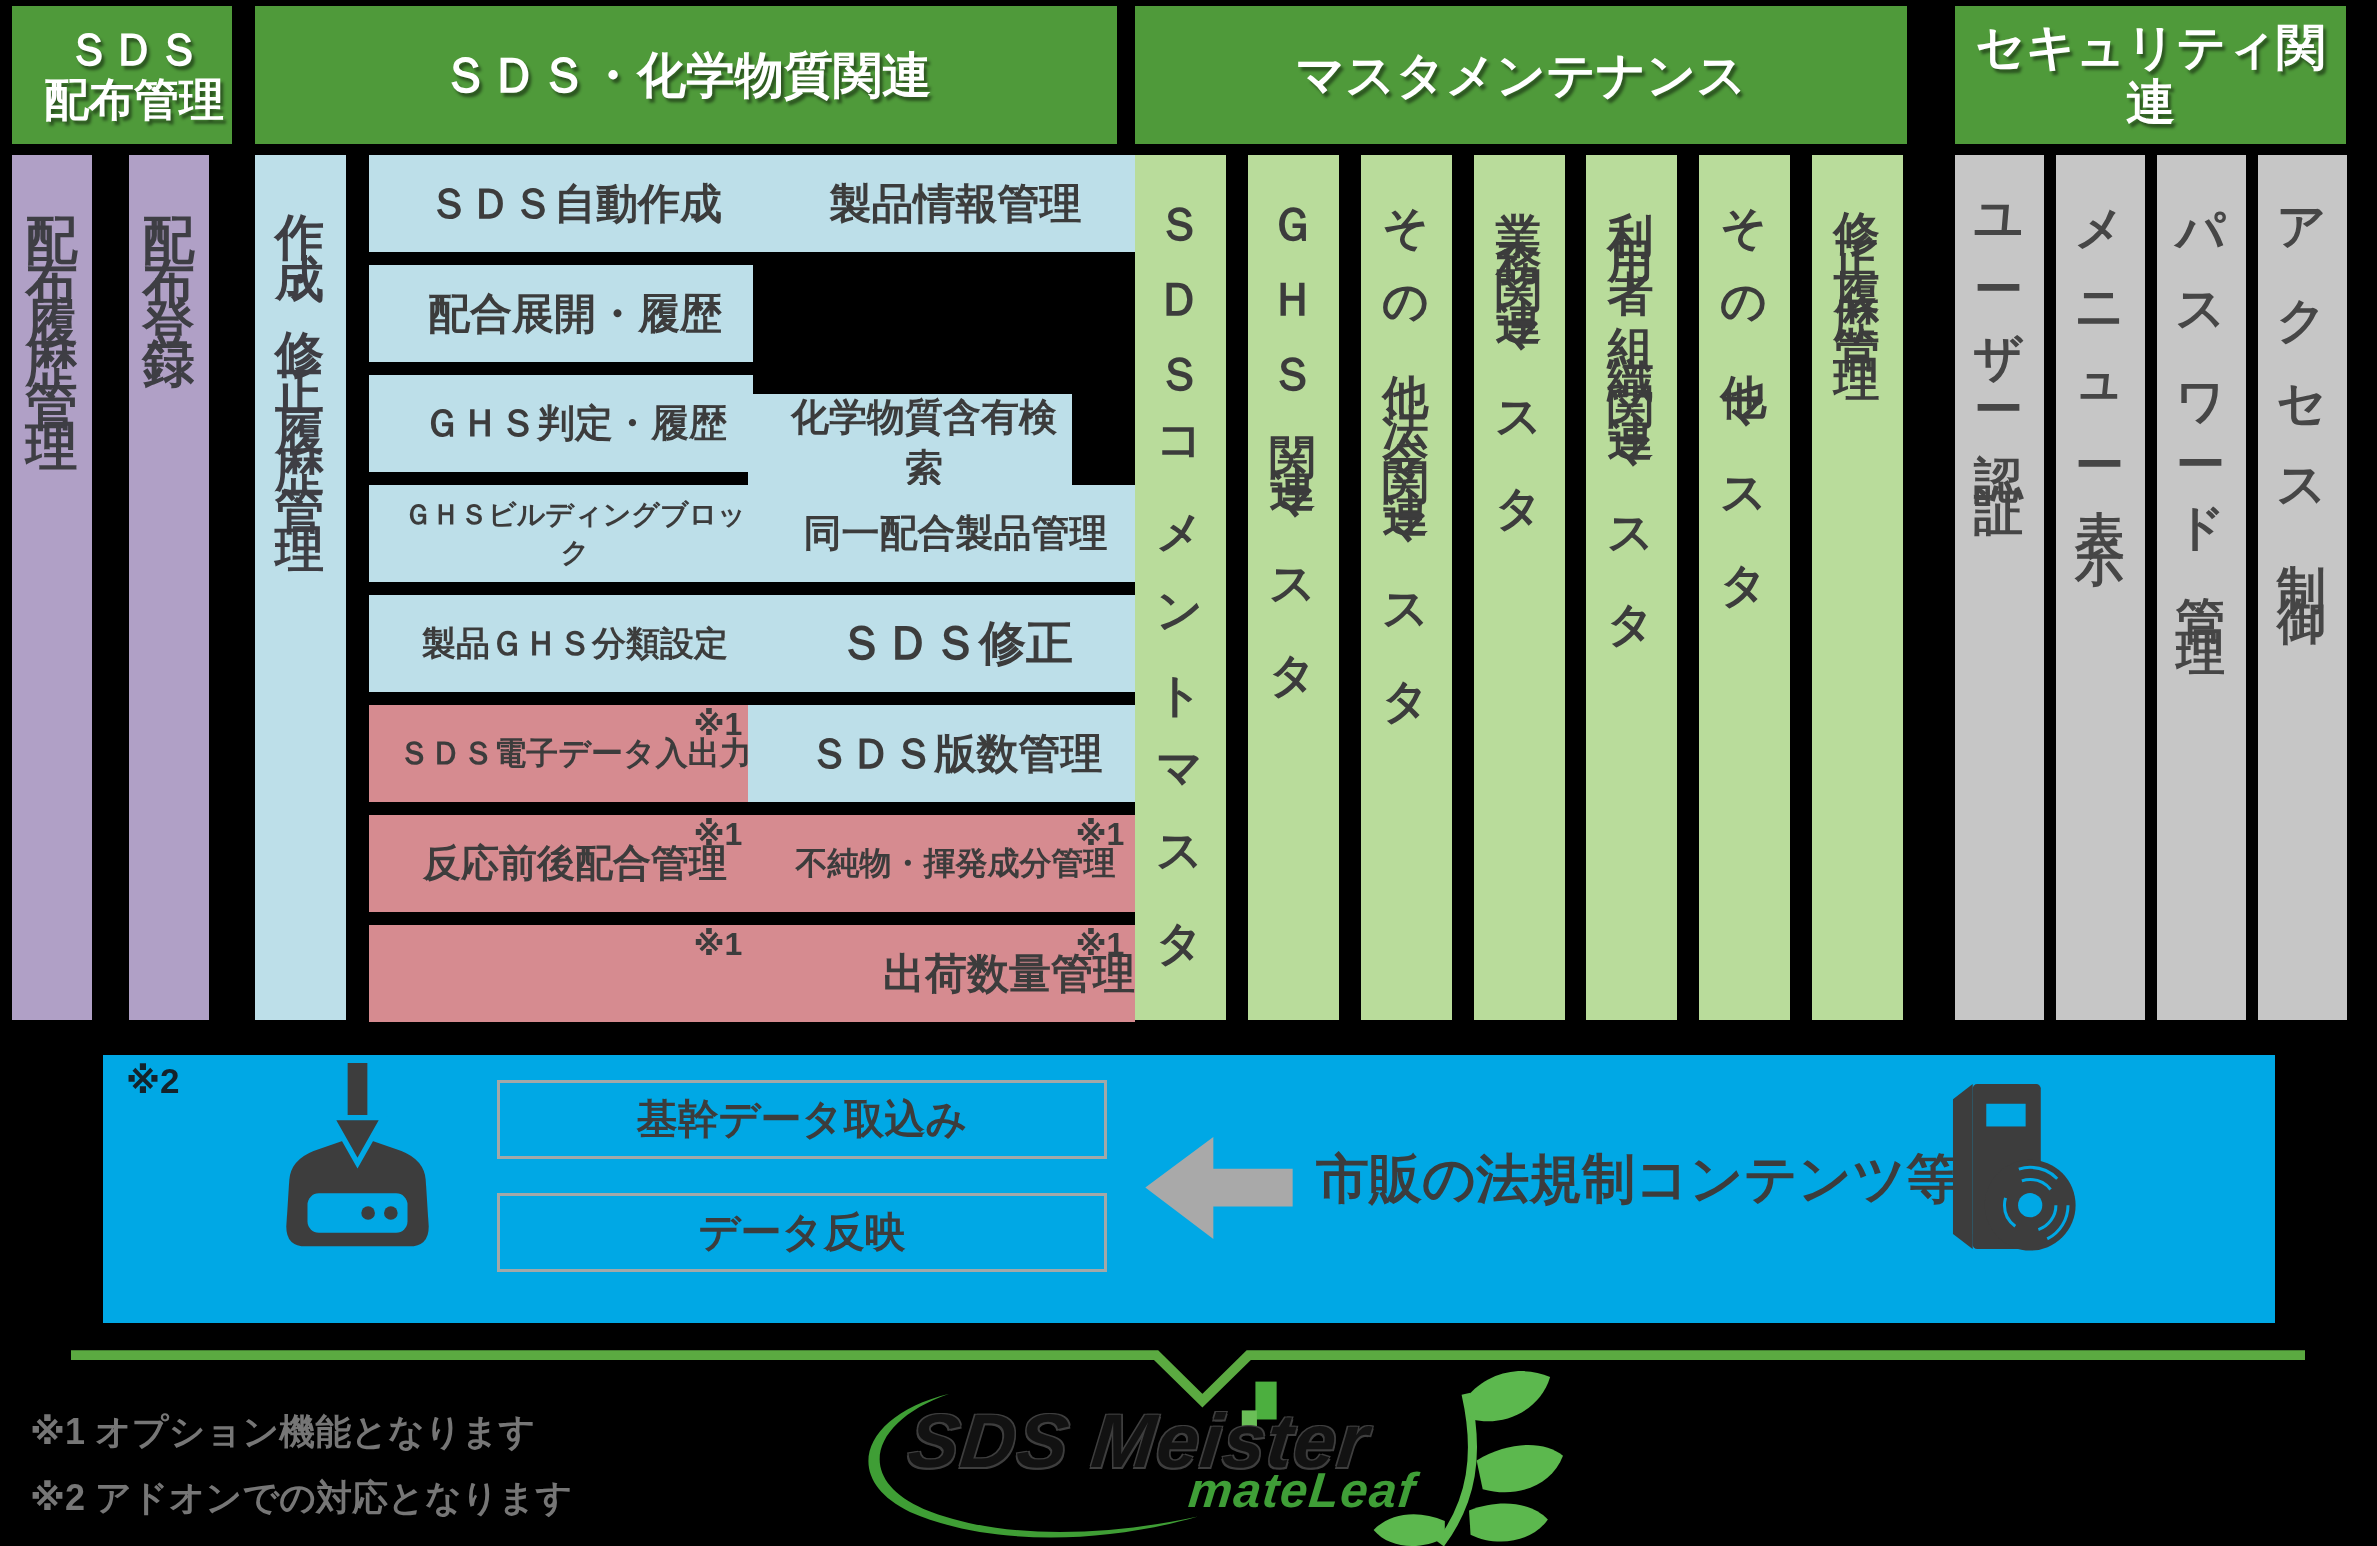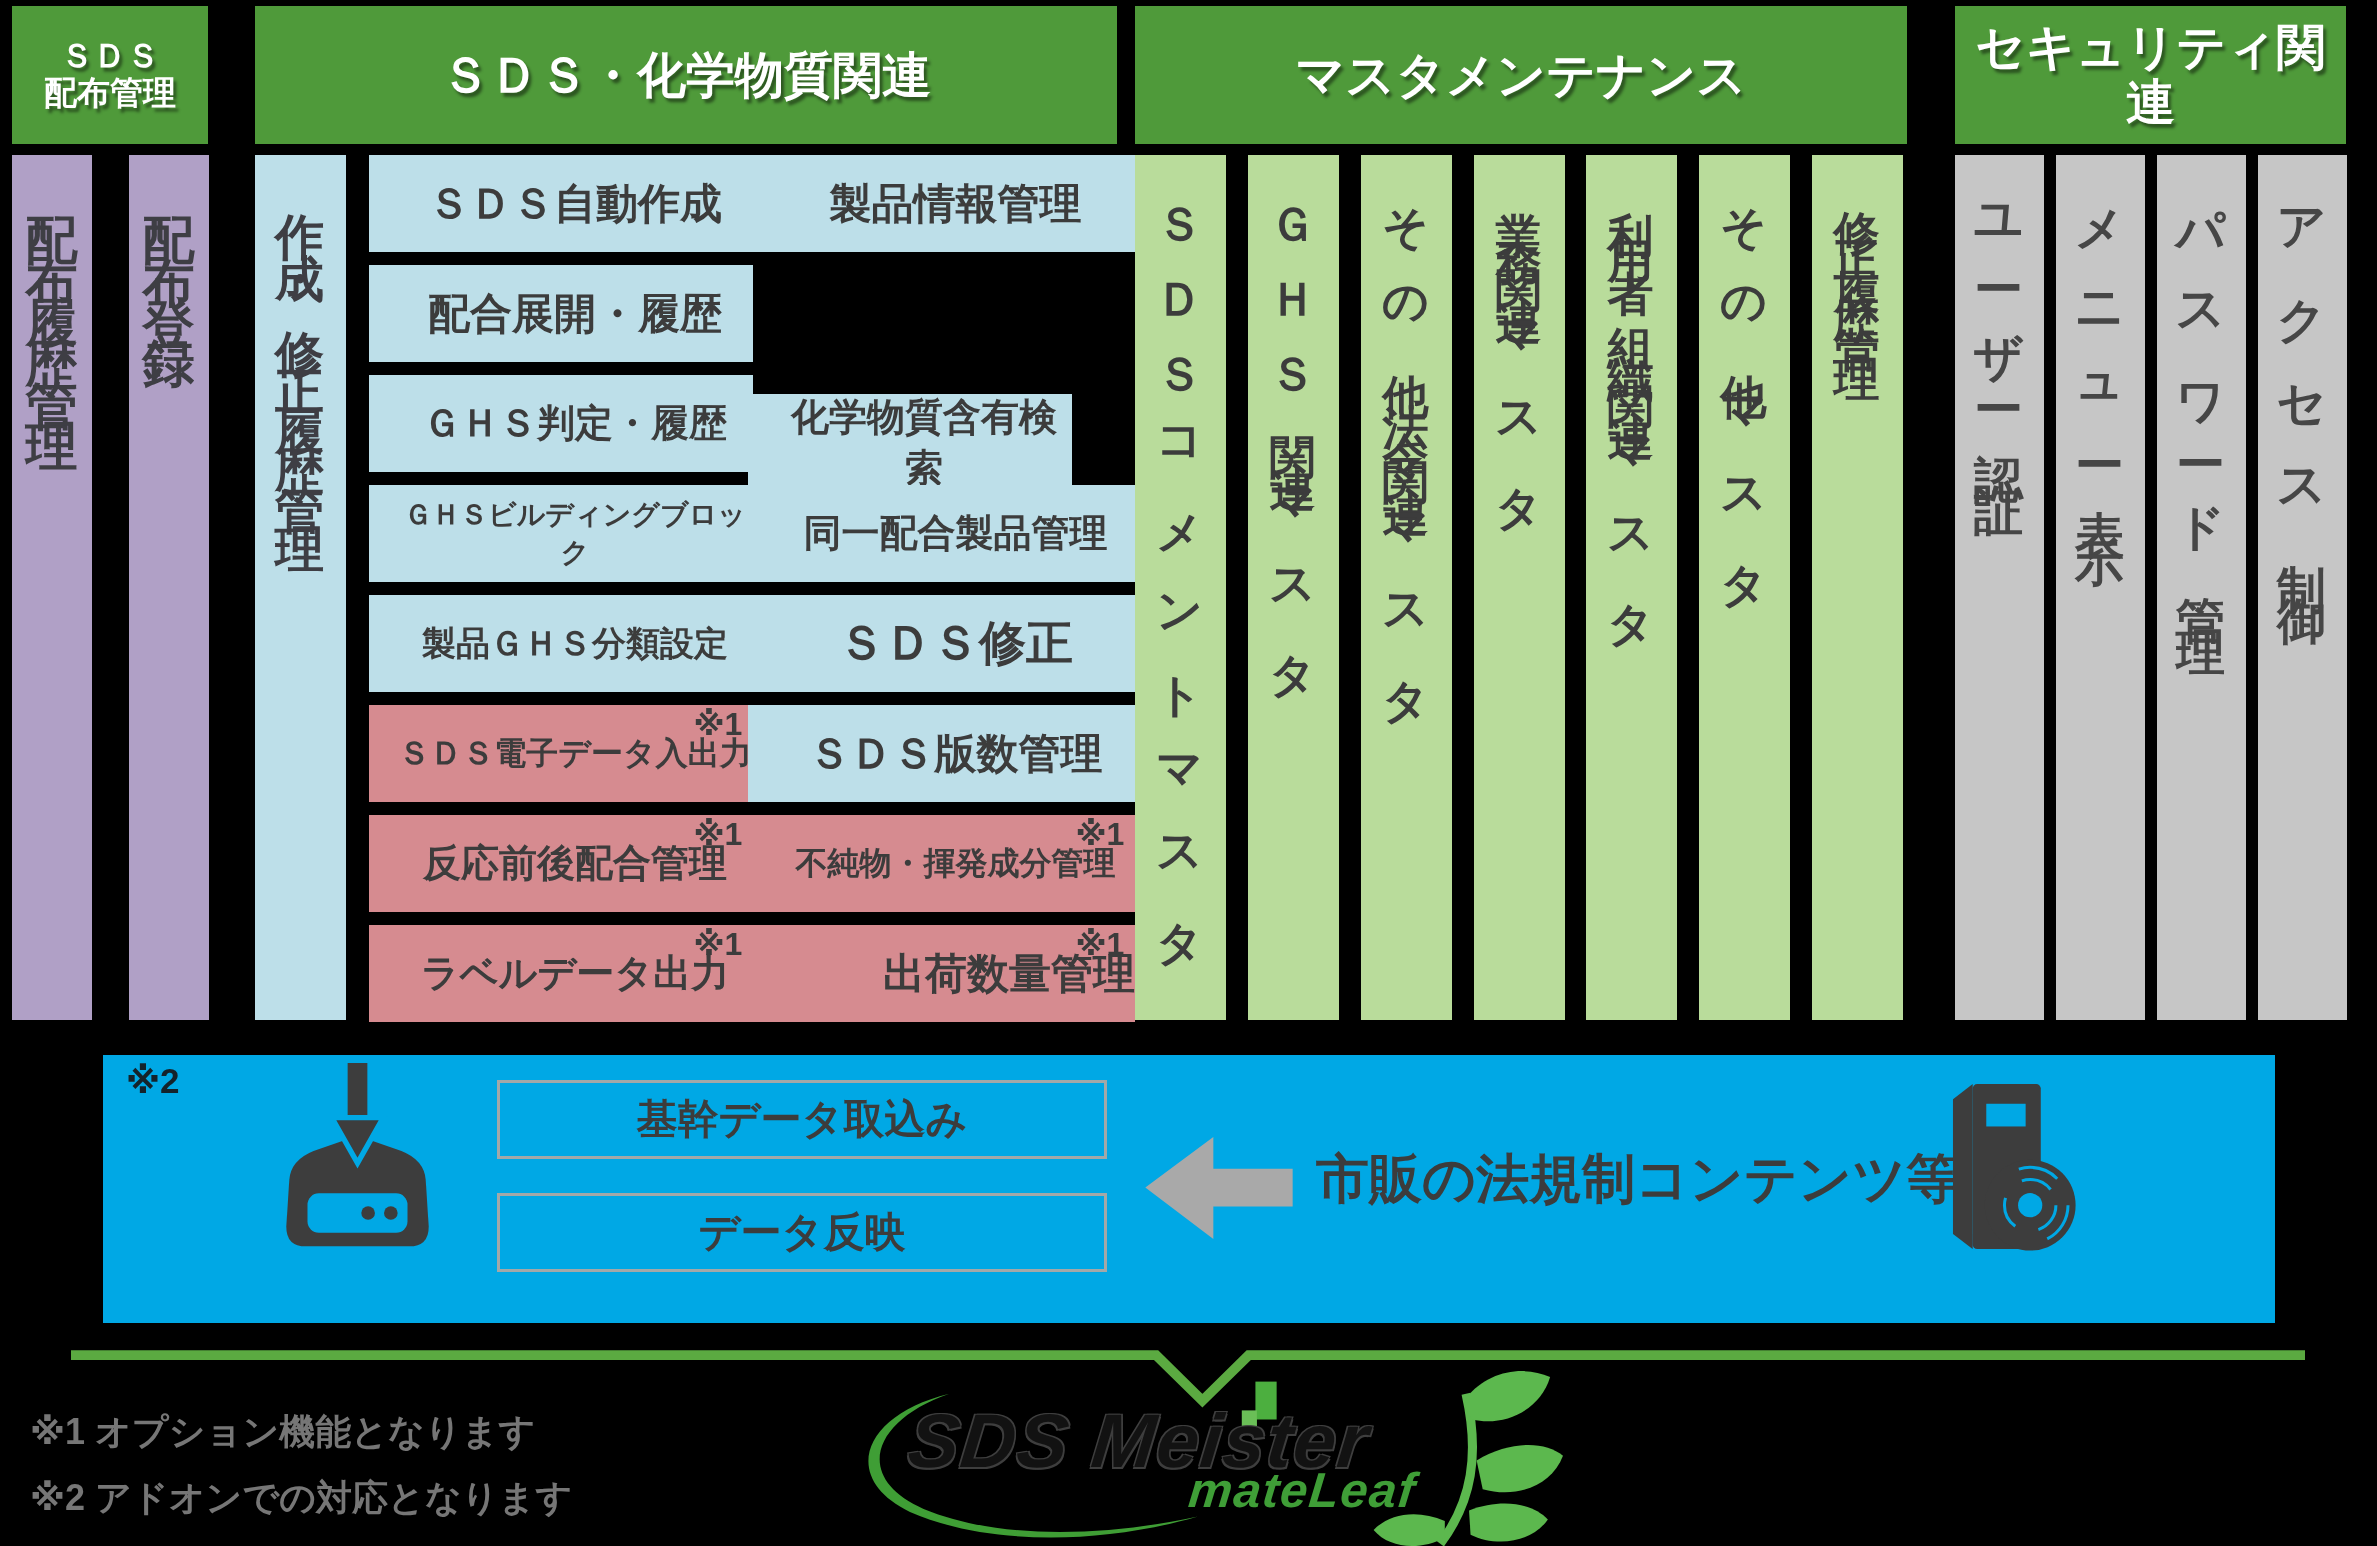--- a/index.html
+++ b/index.html
@@ -8,21 +8,21 @@
     font-family:"Liberation Sans","DejaVu Sans",sans-serif;
   }
   
   .hdr{
     position:absolute;top:6px;height:138px;background:#4f9a3a;
     display:flex;align-items:center;justify-content:center;
     color:#fff;font-weight:bold;text-align:center;white-space:pre-line;
     font-size:49px;line-height:1.12;
     text-shadow:3px 3.8px 3px rgba(0,0,0,0.45);
   }
-  .hdr.small{font-size:33px;}
+  .hdr.small{font-size:45px;padding-left:24px;}
   
   .vcol{
     position:absolute;top:155px;height:865px;box-sizing:border-box;
     display:flex;justify-content:center;align-items:flex-start;padding-top:20px;
   }
   .vcol>span{
     writing-mode:vertical-rl;text-orientation:upright;
     font-weight:bold;color:#3e3e44;
   }
   .vcol.purple{background:#b0a0c6;}
@@ -113,21 +113,20 @@
     </div>
   <div class="fbox pink" style="left:369px;top:705px;width:356px;">
       <span class="fit" style="font-size: 32px;">ＳＤＳ電子データ入出力</span>
       <span class="opt">※1</span>
     </div>
   <div class="fbox pink" style="left:369px;top:815px;width:356px;">
       <span class="fit" style="font-size: 38px;">反応前後配合管理</span>
       <span class="opt">※1</span>
     </div>
   <div class="fbox pink" style="left:369px;top:925px;width:356px;">
-      <span class="fit" style="font-size: 38px;">ラベルデータ出力</span>
       <span class="opt">※1</span>
     </div>
 
   <div class="fbox" style="left:748px;top:155px;width:359px;">
       <span class="fit" style="font-size: 42px;">製品情報管理</span>
     </div>
   <div class="fbox" style="left:748px;top:394px;width:296px;align-items:center;">
       <span class="fit" style="font-size: 38px;">化学物質含有検索</span>
     </div>
   <div class="fbox" style="left:748px;top:595px;width:359px;">

